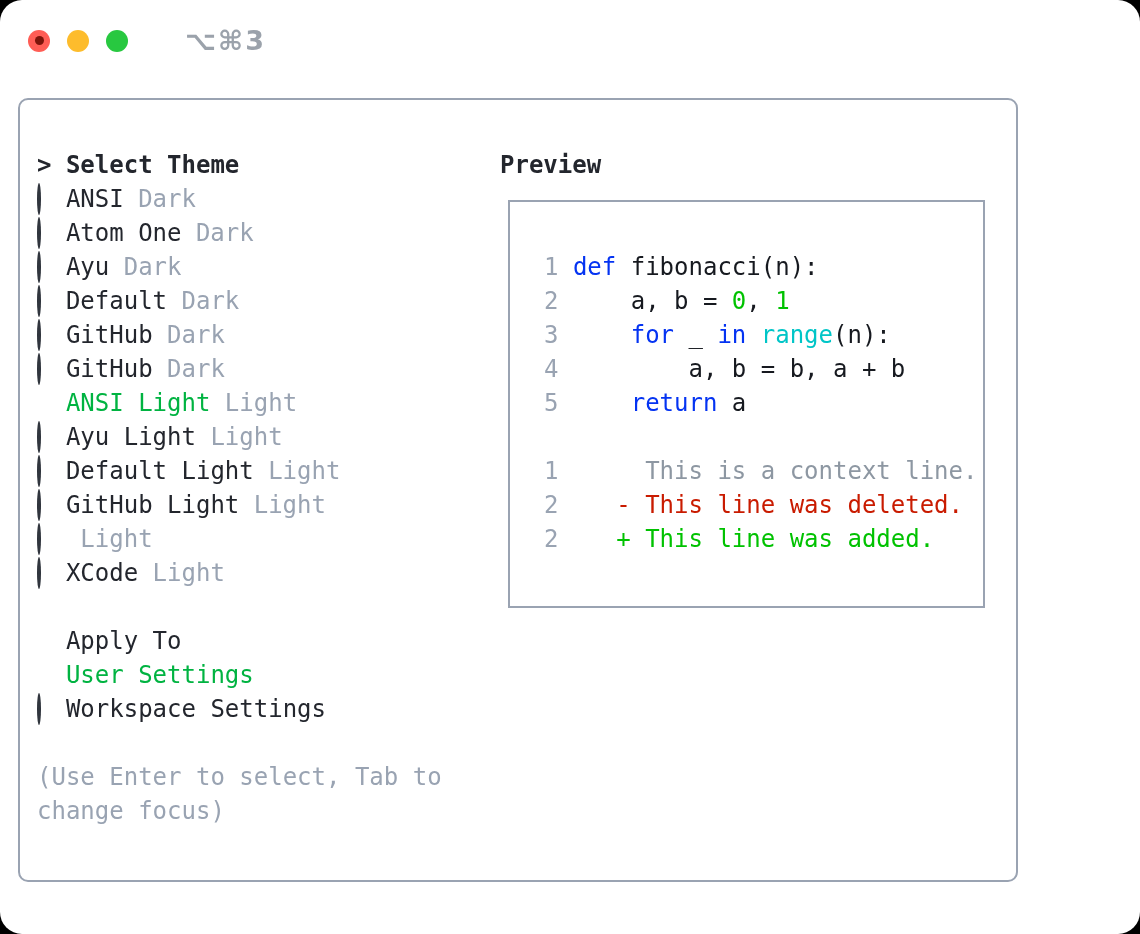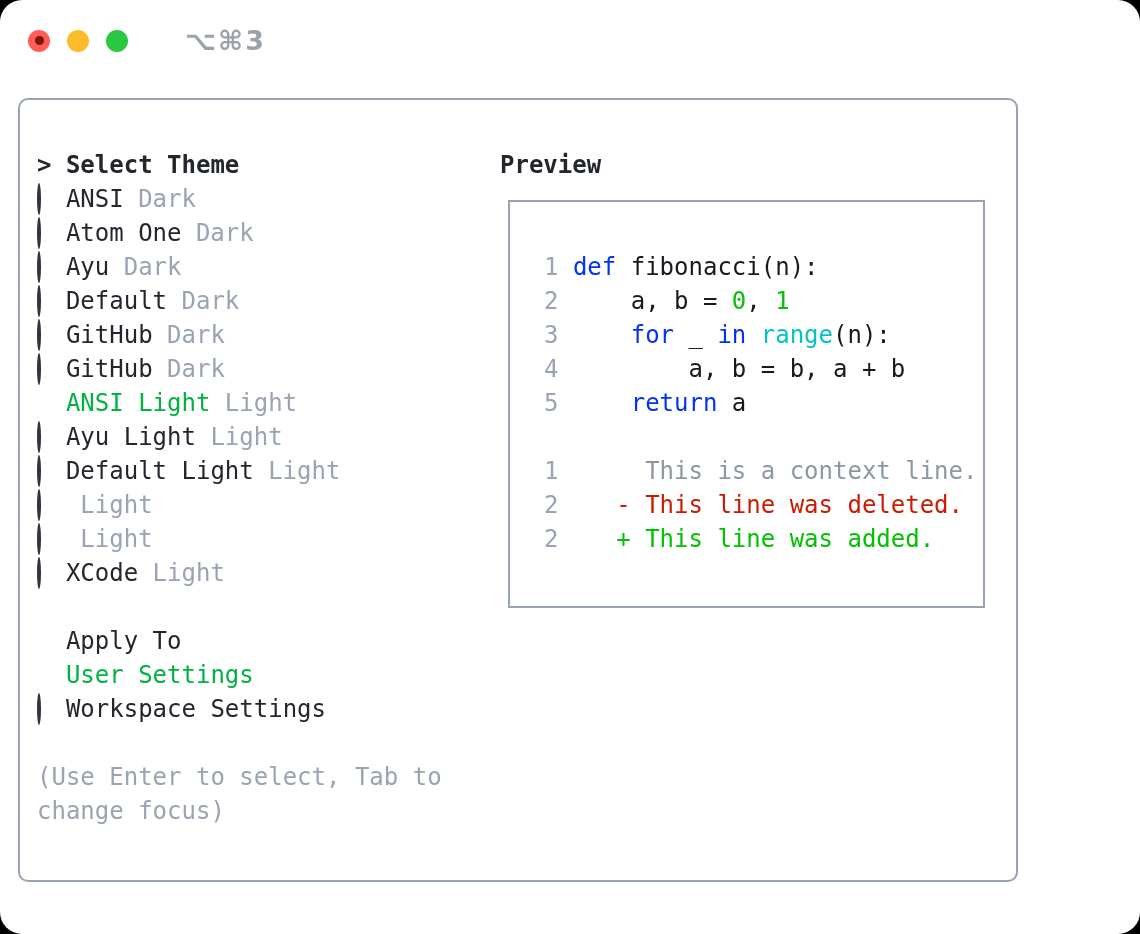--- a/index.html
+++ b/index.html
@@ -73,21 +73,21 @@
       <div id="theme-list">
           <div class="row"><span class="cell"><span class="dot"></span></span><span class="label">ANSI</span><span class="badge">Dark</span></div>
           <div class="row"><span class="cell"><span class="dot"></span></span><span class="label">Atom One</span><span class="badge">Dark</span></div>
           <div class="row"><span class="cell"><span class="dot"></span></span><span class="label">Ayu</span><span class="badge">Dark</span></div>
           <div class="row"><span class="cell"><span class="dot"></span></span><span class="label">Default</span><span class="badge">Dark</span></div>
           <div class="row"><span class="cell"><span class="dot"></span></span><span class="label">GitHub</span><span class="badge">Dark</span></div>
           <div class="row"><span class="cell"><span class="dot"></span></span><span class="label">GitHub</span><span class="badge">Dark</span></div>
           <div class="row"><span class="cell"><span class="dot on"></span></span><span class="label sel">ANSI Light</span><span class="badge">Light</span></div>
           <div class="row"><span class="cell"><span class="dot"></span></span><span class="label">Ayu Light</span><span class="badge">Light</span></div>
           <div class="row"><span class="cell"><span class="dot"></span></span><span class="label">Default Light</span><span class="badge">Light</span></div>
-          <div class="row"><span class="cell"><span class="dot"></span></span><span class="badge">Light</span></div>
+          <div class="row"><span class="cell"><span class="dot"></span></span><span class="label">GitHub Light</span><span class="badge">Light</span></div>
           <div class="row"><span class="cell"><span class="dot"></span></span><span class="badge">Light</span></div>
           <div class="row"><span class="cell"><span class="dot"></span></span><span class="label">XCode</span><span class="badge">Light</span></div>
         </div>
       <div class="row"></div>
       <div class="row">
         <span class="cell"></span><span>Apply To</span>
       </div>
       <div id="apply-list">
           <div class="row"><span class="cell"><span class="dot on"></span></span><span class="label sel">User Settings</span></div>
           <div class="row"><span class="cell"><span class="dot"></span></span><span class="label">Workspace Settings</span></div>

